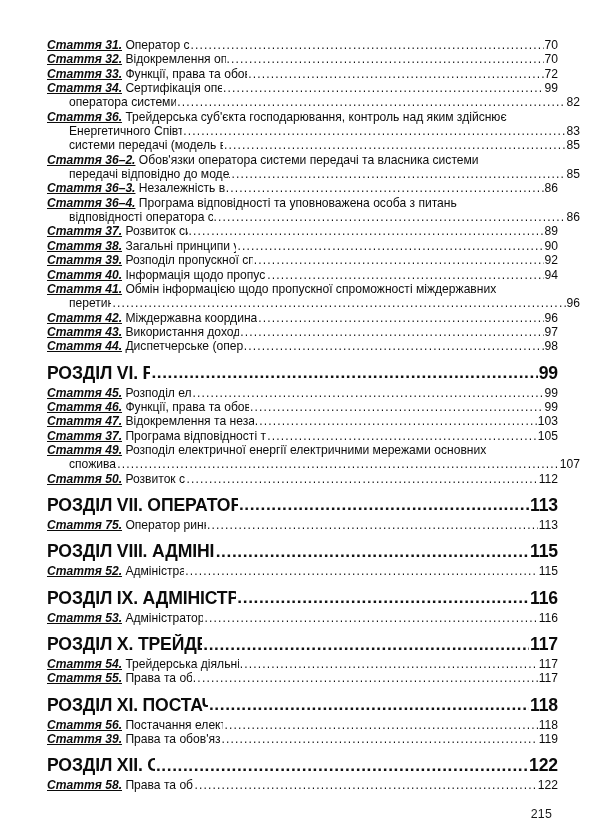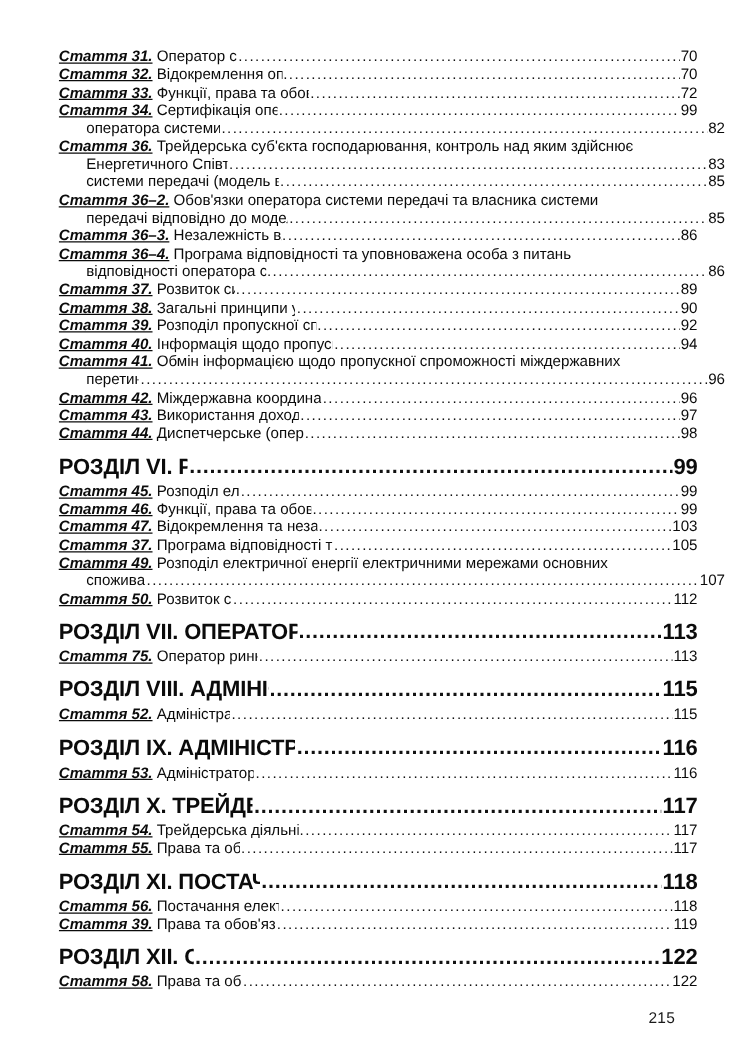--- a/index.html
+++ b/index.html
@@ -112,21 +112,21 @@
     font-size: 17.3px;
     letter-spacing: 0.6px;
     position: relative;
     top: -0.5px;
   }
   .section .pg { font-weight: bold; }
 
   
   .folio {
     position: absolute;
-    right: 60px;
+    right: 48px;
     bottom: 18px;
     font-size: 12.4px;
     color: #1a1a1a;
     letter-spacing: 0.2px;
   }
 </style>
 </head>
 <body>
 
 <div class="page">

